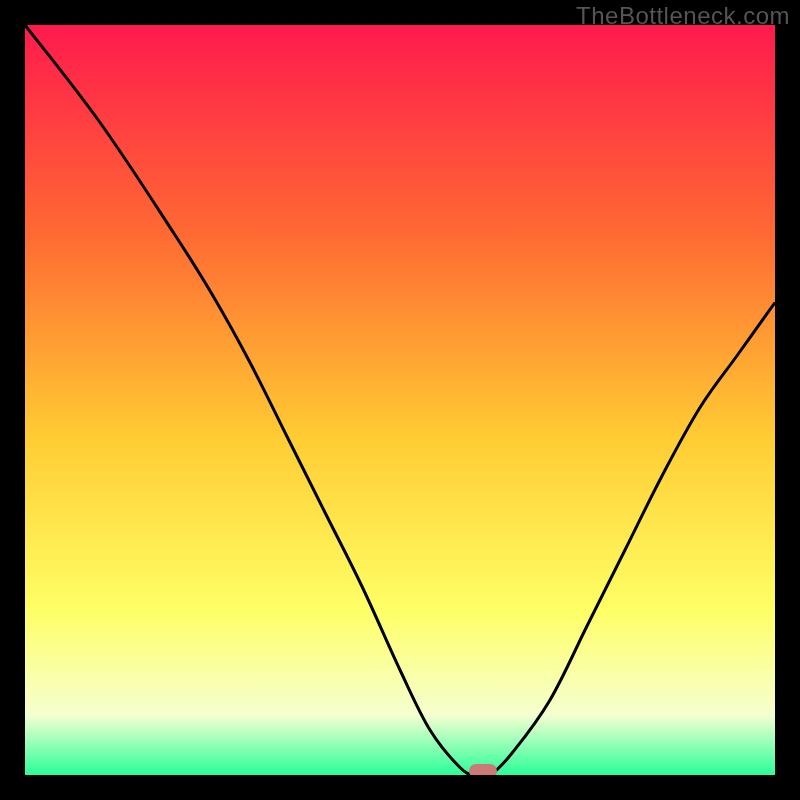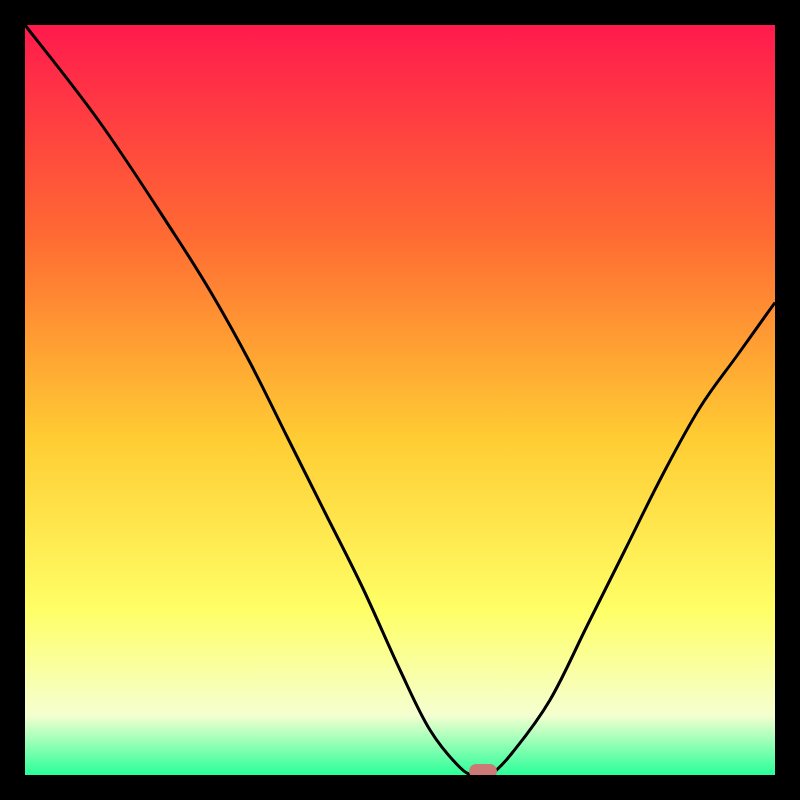--- a/index.html
+++ b/index.html
@@ -55,20 +55,21 @@
     height: 14px;
     border-radius: 7px;
     background: #cc7a78;
     transform: translate(-50%, -50%);
   }
 </style>
 </head>
 <body>
 
 <div class="frame">
+  <div class="watermark">TheBottleneck.com</div>
 
   <div class="plot-area">
     <svg class="bg" viewBox="0 0 750 750" preserveAspectRatio="none">
       <defs>
         <linearGradient id="g" x1="0" y1="0" x2="0" y2="1">
           <stop id="s0" offset="0%" stop-color="#ff1a4d"></stop>
           <stop id="s1" offset="28%" stop-color="#ff6a33"></stop>
           <stop id="s2" offset="55%" stop-color="#ffcc33"></stop>
           <stop id="s3" offset="78%" stop-color="#ffff66"></stop>
           <stop id="s4" offset="92%" stop-color="#f5ffd0"></stop>

